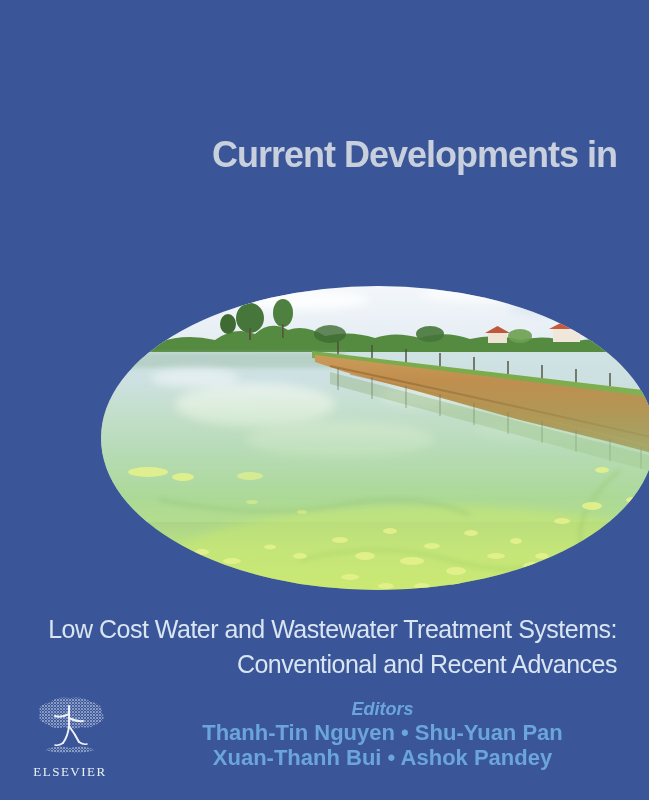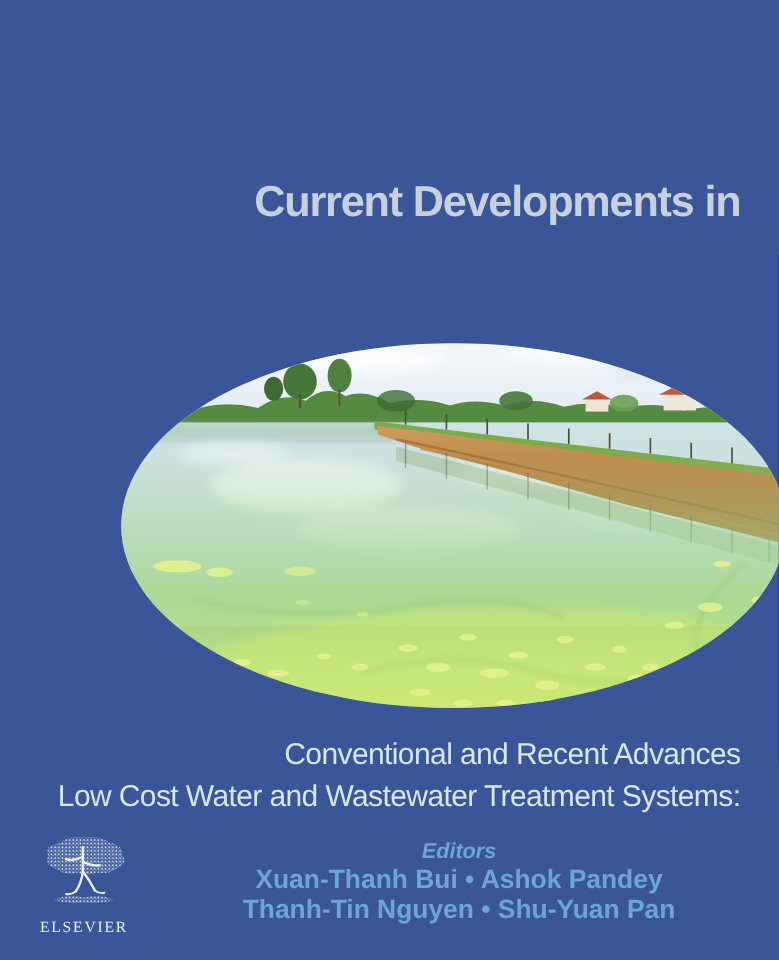--- a/index.html
+++ b/index.html
@@ -12,21 +12,21 @@
   html,body{margin:0;padding:0;}
   body{font-family:"Liberation Sans", sans-serif; background:#222;}
   .cover{
     position:relative;
     width:649px;height:800px;
     background:var(--background);
     overflow:hidden;
   }
   .title-block{
     position:absolute;
-    top:144px; right:32px; left:10px;
+    top:131px; right:32px; left:10px;
     text-align:right;
     color:var(--title);
     font-size:36px;
     font-weight:bold;
     letter-spacing:-1px;
     line-height:47px;
   }
   .title-line{white-space:nowrap;}
   .photo-wrap{
     position:absolute; left:0; top:0;
@@ -239,28 +239,28 @@
           <ellipse cx="632" cy="500" rx="6" ry="3"></ellipse>
             <ellipse cx="578" cy="582" rx="10" ry="4"></ellipse>
           <ellipse cx="252" cy="502" rx="6" ry="2" opacity="0.6"></ellipse>
             <ellipse cx="302" cy="512" rx="5" ry="2" opacity="0.6"></ellipse>
         </g>
       </g>
     </svg>
   </div>
 
   <div class="subtitle-block">
+    <div class="subtitle-line">Low Cost Water and Wastewater Treatment Systems:</div>
     <div class="subtitle-line">Conventional and Recent Advances</div>
-    <div class="subtitle-line">Low Cost Water and Wastewater Treatment Systems:</div>
   </div>
 
   <div class="editors-block">
     <div class="editors-label">Editors</div>
+    <div class="editors-line">Thanh-Tin Nguyen • Shu-Yuan Pan</div>
     <div class="editors-line">Xuan-Thanh Bui • Ashok Pandey</div>
-    <div class="editors-line">Thanh-Tin Nguyen • Shu-Yuan Pan</div>
   </div>
 
   <div class="publisher-block">
     <svg width="74" height="62" viewBox="0 0 74 62">
 
       <path d="M37,2 Q50,0 58,6 Q70,8 69,17 Q74,24 64,28 Q58,33 48,31 Q40,35 32,31 Q20,34 14,28 Q4,26 7,17 Q4,8 16,7 Q24,0 37,2 Z" fill="url(#canopyStipple)"></path>
       <defs>
         <pattern id="canopyStipple" width="3" height="3" patternUnits="userSpaceOnUse">
           <circle cx="1" cy="1" r="0.8" fill="#EDF1F7"></circle>
           <circle cx="2.4" cy="2.2" r="0.45" fill="#EDF1F7" opacity="0.8"></circle>

